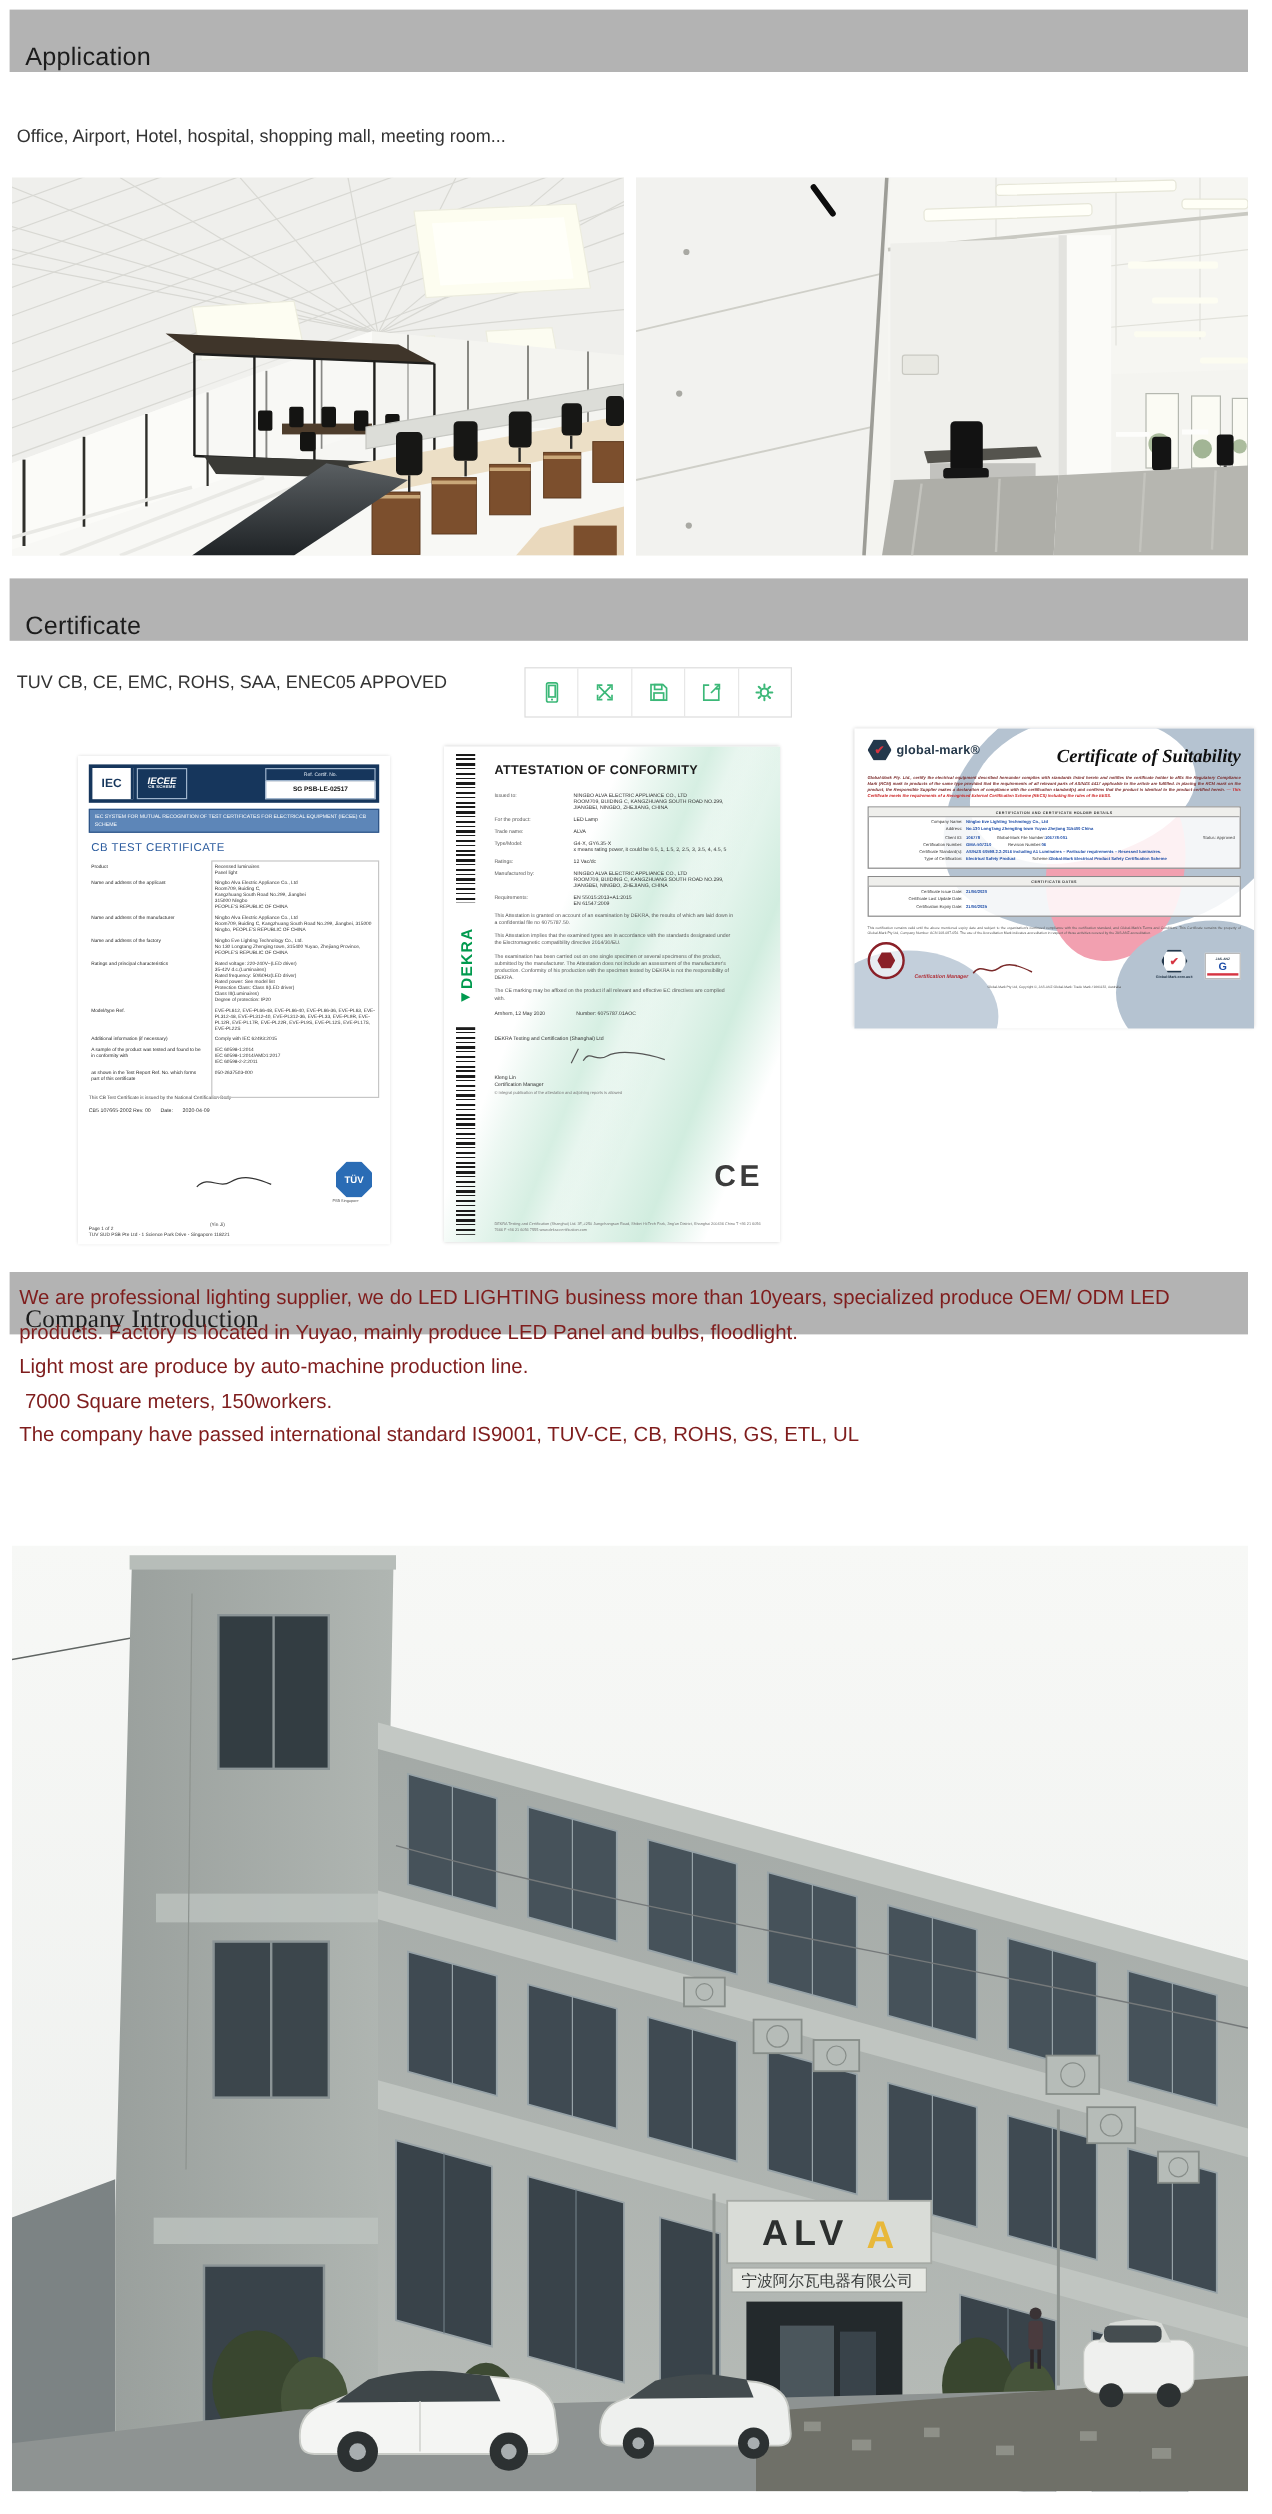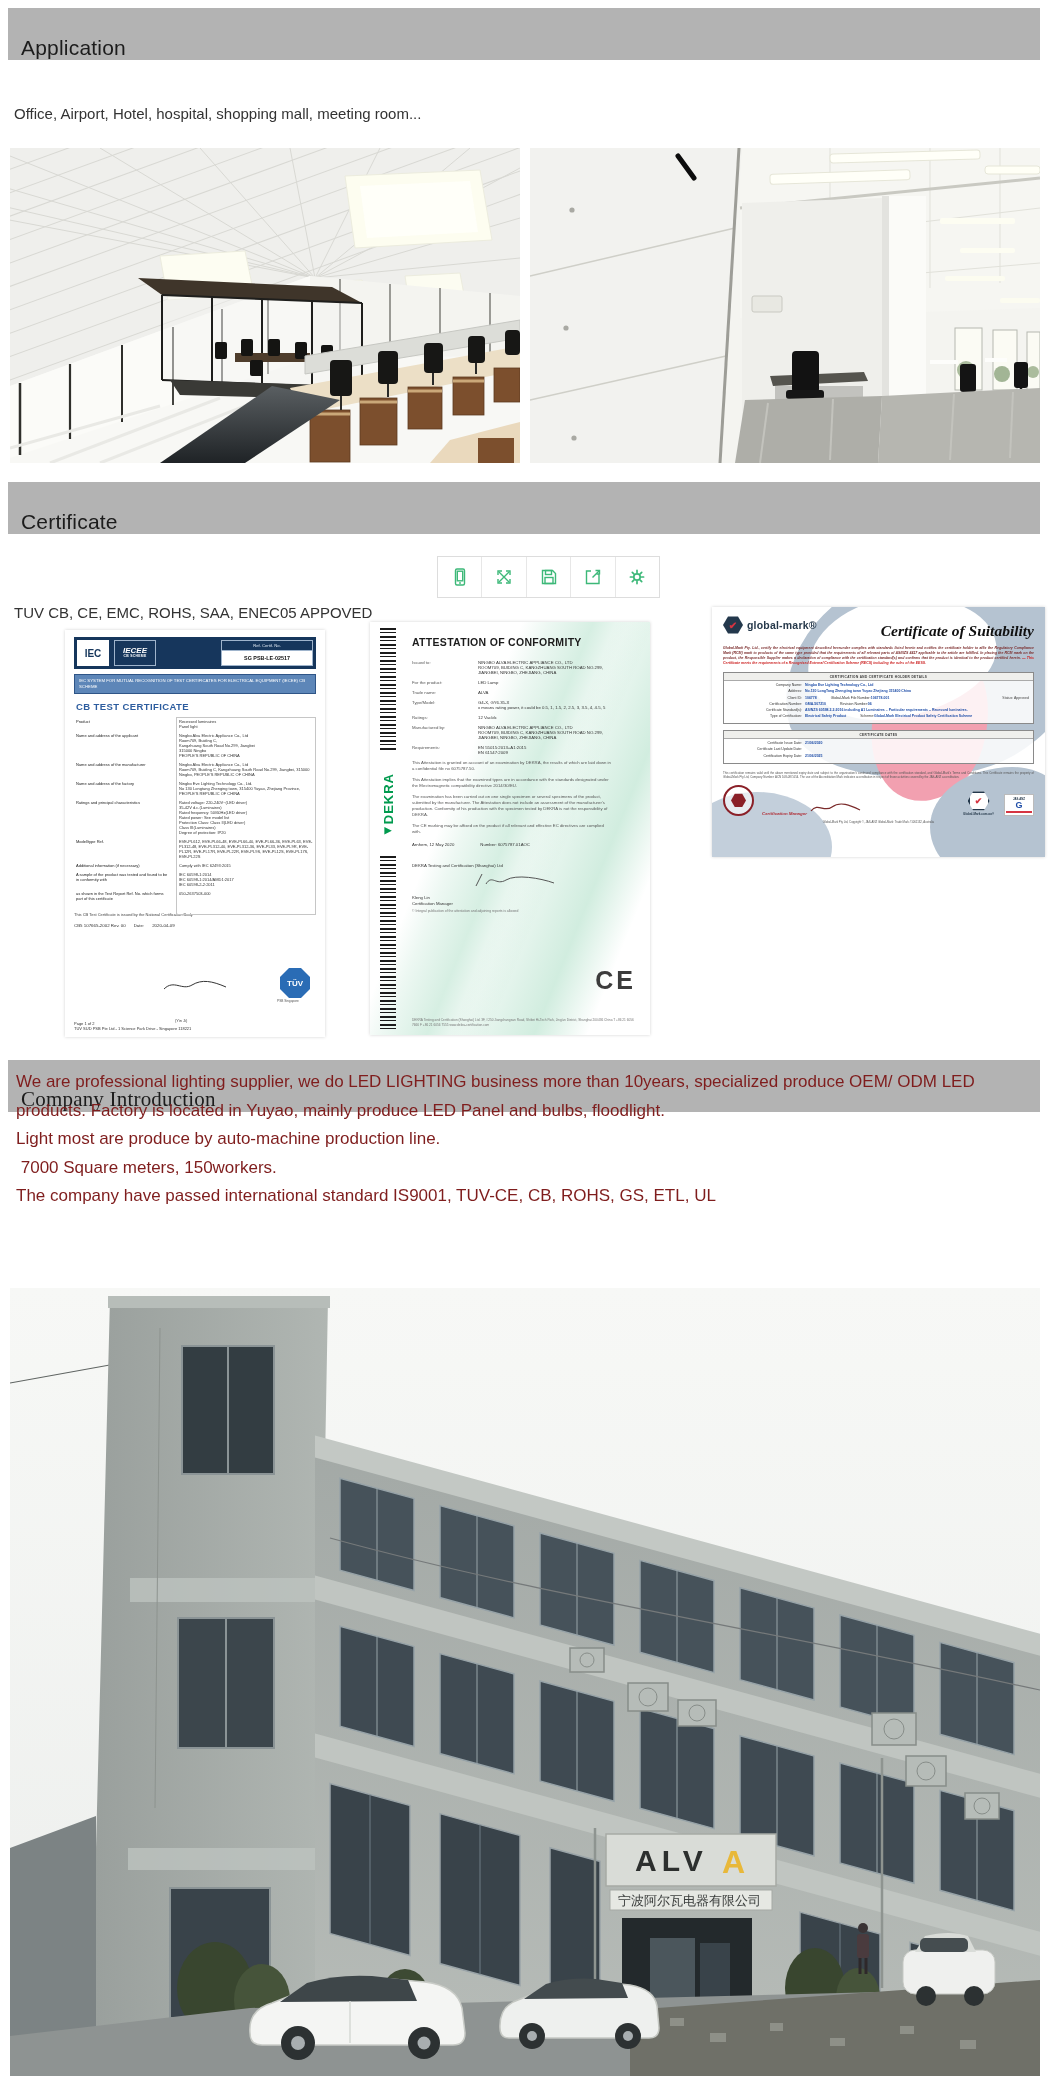--- a/index.html
+++ b/index.html
@@ -7,21 +7,21 @@
         font-family:"Liberation Sans",sans-serif;color:#333;overflow:hidden;}
 
   
   .secbar{position:absolute;left:8px;width:1032px;height:52px;background:#b3b3b3;
           display:flex;align-items:flex-end;padding-left:13px;box-sizing:border-box;}
   .secbar .sectitle{font-size:21px;color:#1c1c1c;letter-spacing:.2px;}
   #bar-app{top:8px;} #bar-cert{top:482px;} #bar-comp{top:1060px;font-family:Liberation Serif, serif;}
 
   .desc{position:absolute;left:14px;font-size:15px;color:#333;}
   #app-desc{top:105px;}
-  #cert-desc{top:560px;margin-top:44px;}
+  #cert-desc{top:560px;}
 
   
   .photo{position:absolute;top:148px;height:315px;background:#f6f6f3;}
   #photo-left{left:10px;width:510px;}
   #photo-right{left:530px;width:510px;}
   .photo svg{display:block;}
 
   
   .toolbar{position:absolute;left:437px;top:556px;width:223px;height:42px;background:#fff;
            border:1px solid #ddd;display:flex;box-sizing:border-box;}
@@ -39,21 +39,21 @@
             display:flex;align-items:center;justify-content:center;border-right:2px solid #16365c;}
   .iecee{width:40px;margin-left:3px;border:1px solid #9fb4cc;color:#fff;display:flex;flex-direction:column;
          align-items:center;justify-content:center;font-style:italic;font-weight:bold;font-size:8px;line-height:1;}
   .iecee small{font-size:3.4px;font-style:normal;letter-spacing:.3px;}
   .iec-head-spacer{flex:1;}
   .iec-ref{width:92px;display:flex;flex-direction:column;}
   .iec-ref-label{color:#dfe8f2;font-size:4.2px;text-align:center;padding:2px 0;border:1px solid #9fb4cc;}
   .iec-ref-no{background:#fff;color:#111;font-weight:bold;font-size:5.4px;text-align:center;flex:1;
               display:flex;align-items:center;justify-content:center;border:1px solid #9fb4cc;border-top:none;}
   .iec-banner{margin-top:5px;background:#5d86b8;color:#fff;font-size:4.3px;line-height:1.35;padding:3px 4px;border:1px solid #2f5587;}
-  .iec-title{color:#2d5d9f;font-weight:bold;font-size:9.5px;margin:7px 0 5px 2px;letter-spacing:.4px;}
+  .iec-title{color:#2d5d9f;font-weight:normal;font-size:9.5px;margin:7px 0 5px 2px;letter-spacing:.4px;}
   .iec-rows{position:relative;padding:2px;}
   .iec-valbox{position:absolute;left:102px;top:0;right:0;height:196px;border:1px solid #c6c6c6;}
   .crow{display:flex;margin-bottom:4px;position:relative;}
   .clab{width:98px;padding-right:4px;color:#222;box-sizing:border-box;flex:none;}
   .cval{flex:1;padding-left:5px;color:#333;}
   .iec-note{margin-top:5px;color:#444;}
   .iec-refrow{display:flex;gap:8px;margin-top:6px;font-size:4.4px;}
   .iec-sig{position:absolute;left:95px;bottom:42px;}
   .iec-tuv{position:absolute;right:12px;bottom:34px;width:36px;text-align:left;}
   .tuv-oct{width:30px;height:30px;margin:0 auto;background:#2a6cb5;color:#fff;font-weight:bold;font-size:8px;

